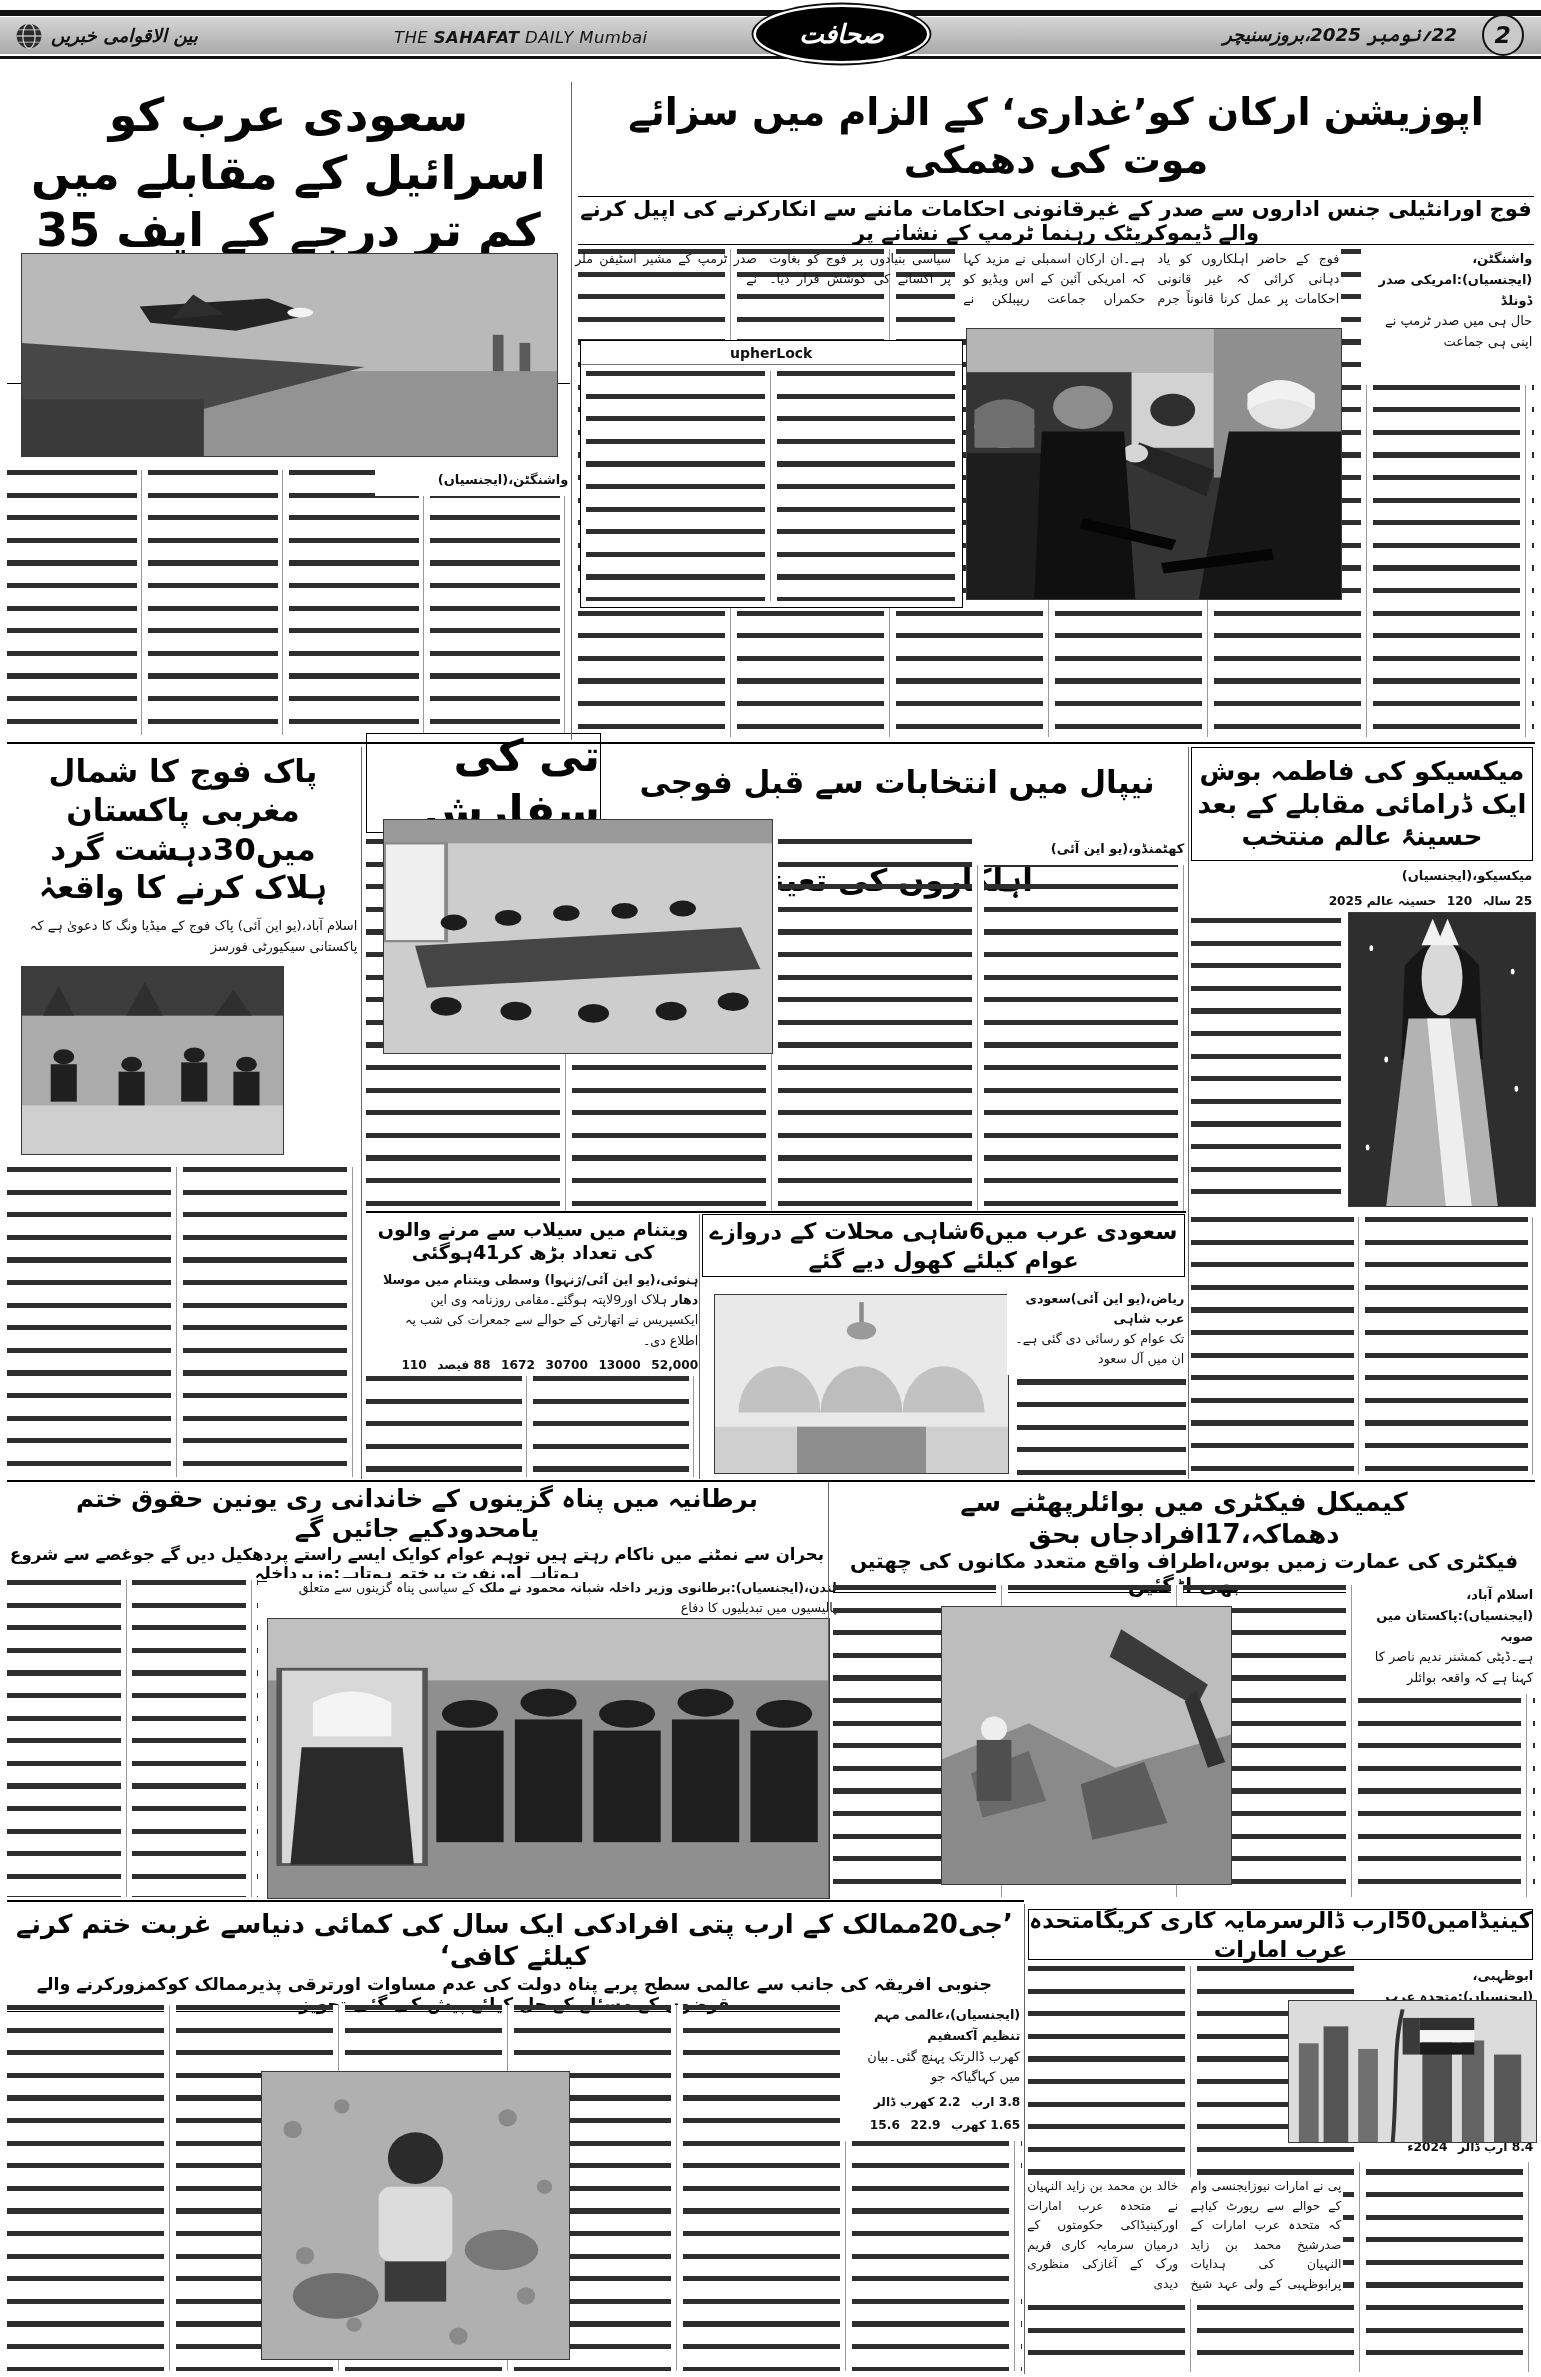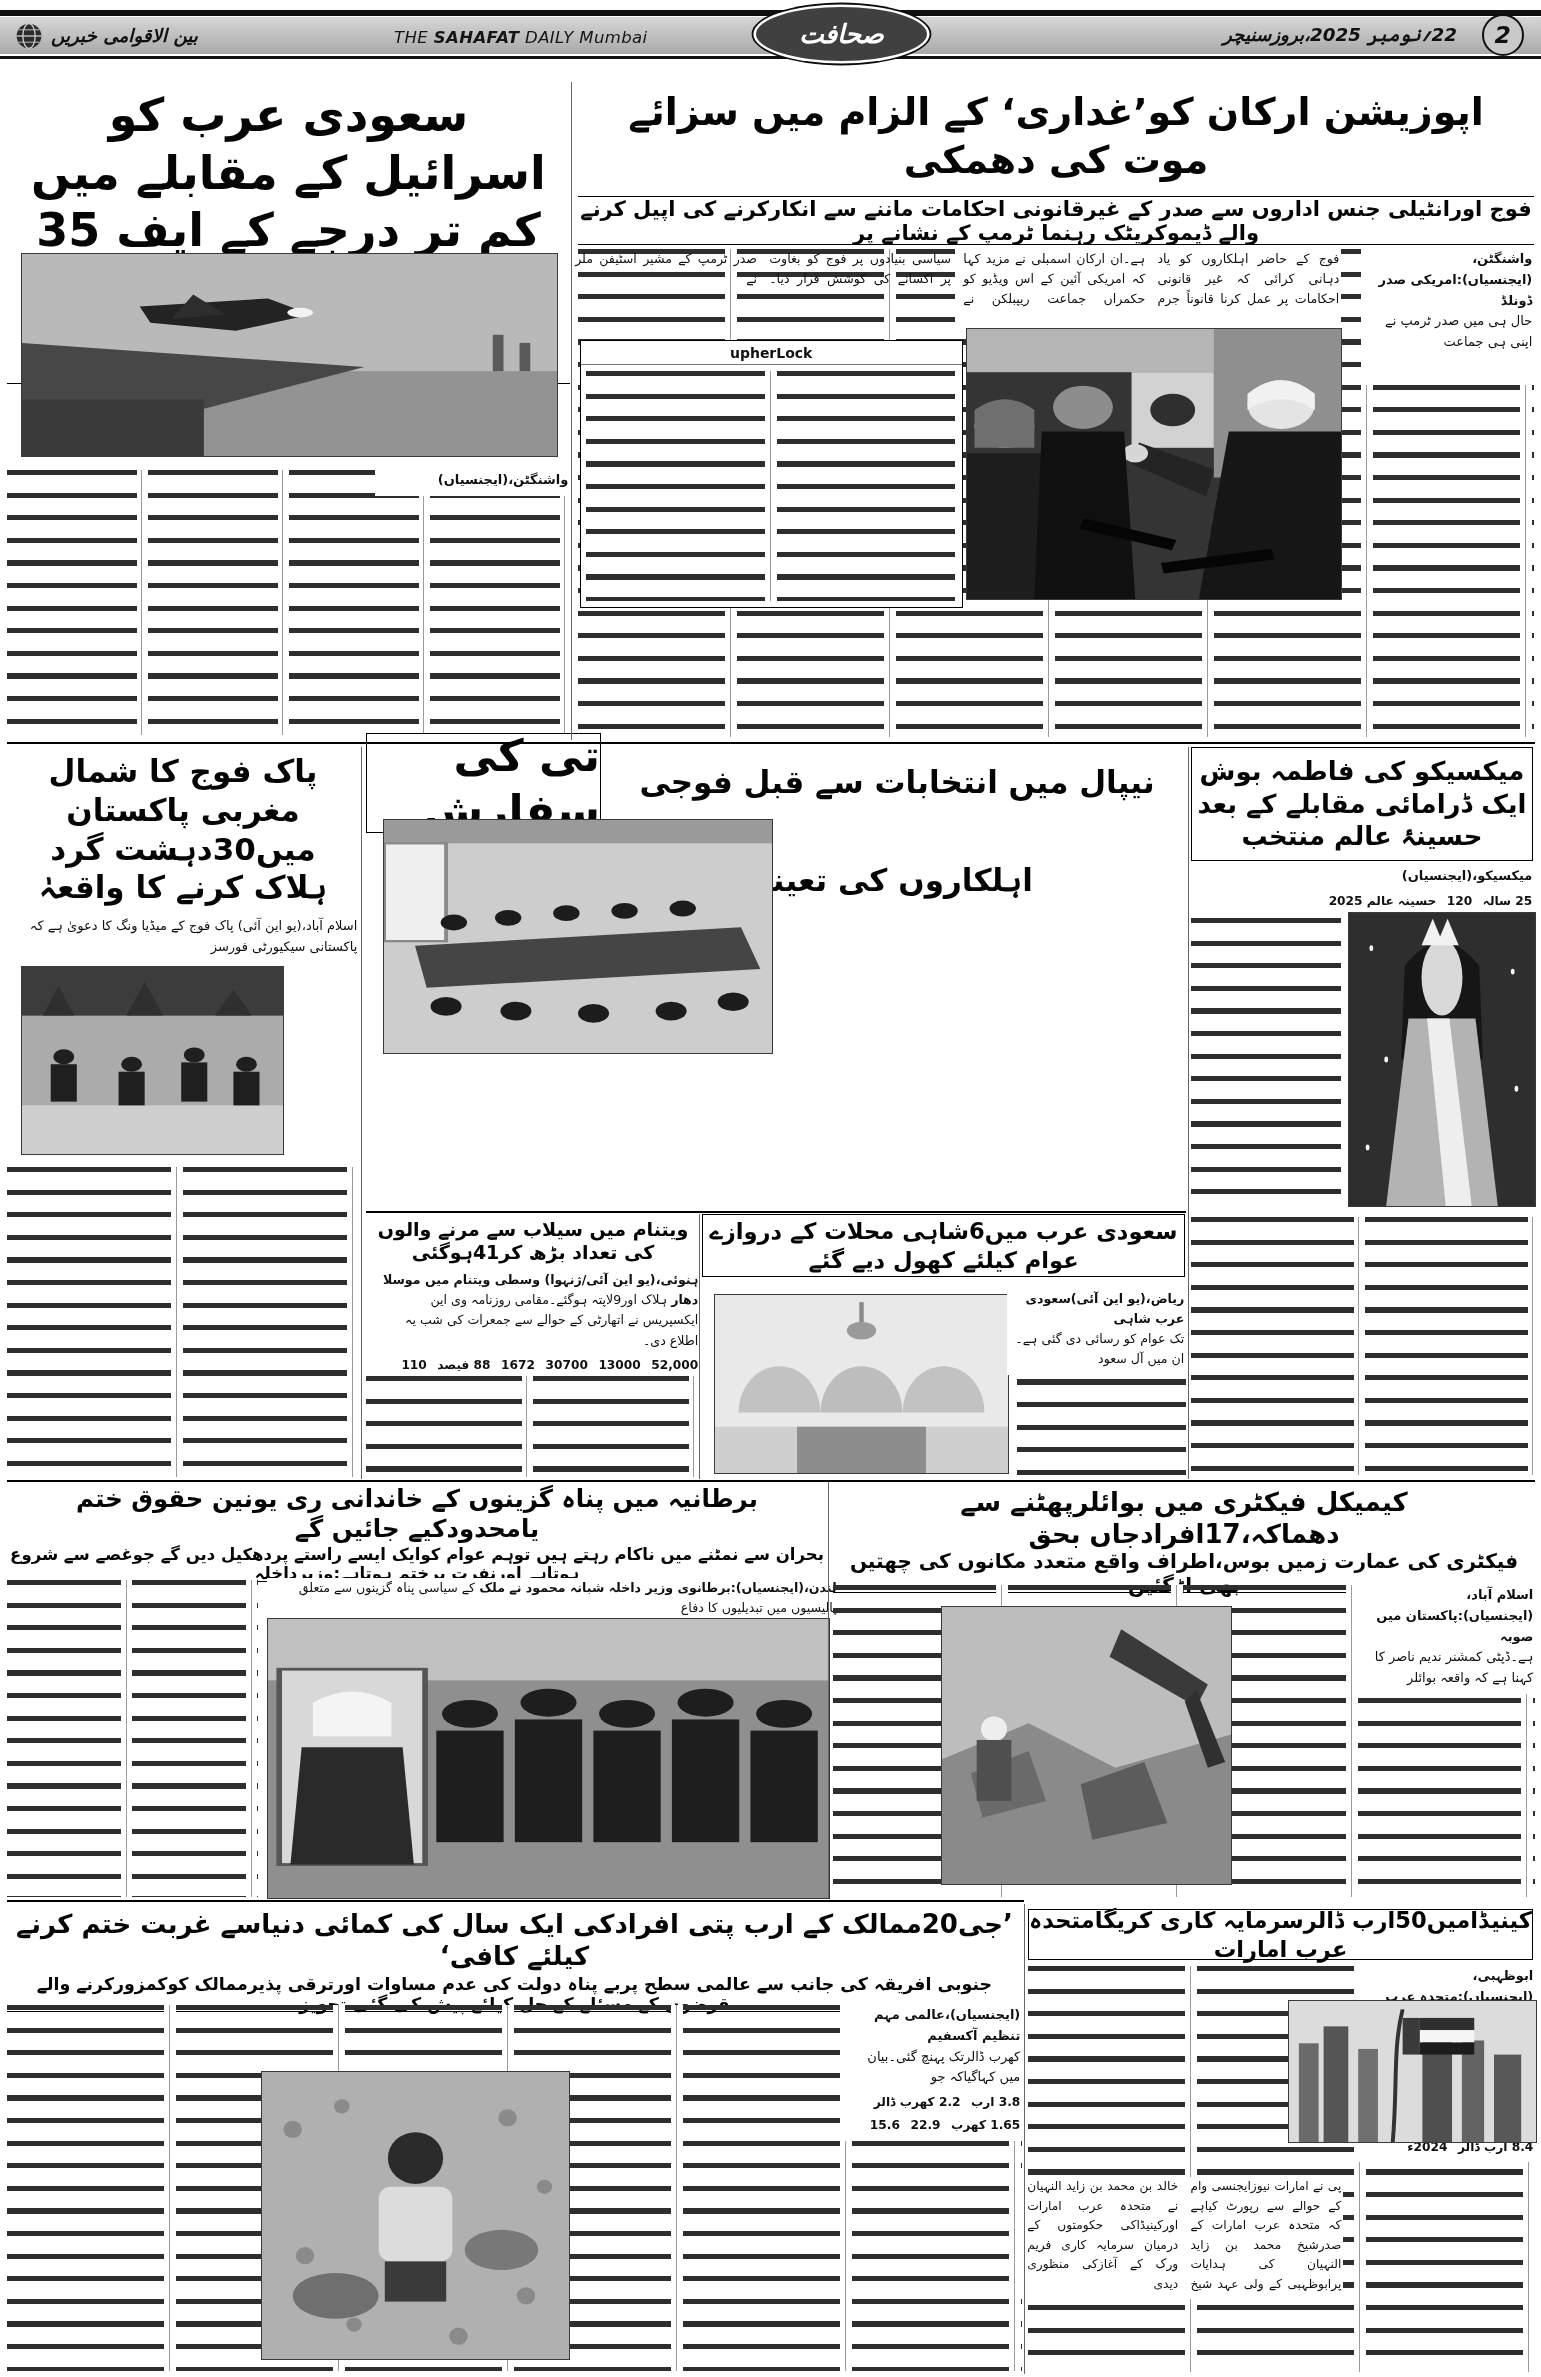--- a/index.html
+++ b/index.html
@@ -7,21 +7,21 @@
         font-family:"DejaVu Sans",sans-serif;color:#111;overflow:hidden;}
   .abs{position:absolute;}
   
   .mast-rule{position:absolute;left:0;width:100%;background:#101010;}
   .mast-bar{position:absolute;left:0;top:12.2px;width:100%;height:37px;
             background:linear-gradient(#d6d6d6,#a9a9a9);}
   .mast-logo{position:absolute;left:14px;top:15.7px;display:flex;align-items:center;gap:7px;}
   .mast-logo span{font-size:18.3px;font-weight:bold;direction:rtl;}
   .brand{position:absolute;left:394px;top:22.6px;font-size:16.5px;letter-spacing:0.4px;color:#151515;}
   .brand b{font-weight:bold;}
-  .oval{position:absolute;left:756px;top:1.7px;width:171px;height:54px;background:#404040;
+  .oval{position:absolute;left:756px;top:1.7px;width:171px;height:54px;background:#000000;
         border-radius:50%;display:flex;align-items:center;justify-content:center;
         box-shadow:0 0 0 2.6px #fff,0 0 0 4.4px #0c0c0c;}
   .oval span{color:#fff;font-size:26px;font-weight:bold;direction:rtl;}
   .mast-date{position:absolute;right:84px;top:19px;font-size:18.3px;font-weight:bold;direction:rtl;}
   .pagenum{position:absolute;right:17.4px;top:8.7px;width:38px;height:38px;border:2.6px solid #101010;
            border-radius:50%;display:flex;align-items:center;justify-content:center;
            font-size:23.5px;font-weight:bold;background:#c9c9c9;}
   
   .art{position:absolute;}
   .hl{margin:0;font-weight:bold;text-align:center;direction:rtl;line-height:1.25;color:#050505;}
@@ -177,20 +177,25 @@
       </svg>
     </div>
     <div class="sim" style="position:absolute;left:0;top:420px;width:352px;height:310px;--cw:176px;--gap:12.2px;"></div>
   </section>
 
   <section class="art" style="left:366px;top:728px;width:820px;height:484px;">
     <div class="box abs" style="left:0;top:5.2px;width:233px;height:98px;display:flex;align-items:center;justify-content:center;">
       <span class="hl" style="font-size:44px;text-align:right;">تی کی سفارش</span>
     </div>
     <h2 class="hl abs" style="left:242px;top:5.2px;width:578px;font-size:31px;line-height:98px;height:98px;">نیپال میں انتخابات سے قبل فوجی اہلکاروں کی تعینا</h2>
+    <div class="sim" style="position:absolute;left:0;top:111px;width:820px;height:373px;--cw:206px;--gap:12.2px;">
+      <div class="lead" style="width:202px;">
+        <span class="dl">کھٹمنڈو،(یو این آئی)</span>
+      </div>
+    </div>
     <div class="photo" style="left:17.4px;top:91px;width:388px;height:233px;">
       <svg viewBox="0 0 100 100" preserveAspectRatio="none">
         <rect x="0" y="0" width="100" height="100" fill="#cdcdcd"></rect>
         <rect x="0" y="0" width="100" height="10" fill="#9a9a9a"></rect>
         <rect x="0" y="10" width="16" height="42" fill="#efefef" stroke="#8a8a8a"></rect>
         <polygon points="8,54 92,46 97,64 11,72" fill="#454545"></polygon>
         <g fill="#1c1c1c">
           <circle cx="18" cy="44" r="3.4"></circle>
             <circle cx="32" cy="42" r="3.4"></circle>
             <circle cx="47" cy="40" r="3.4"></circle>

